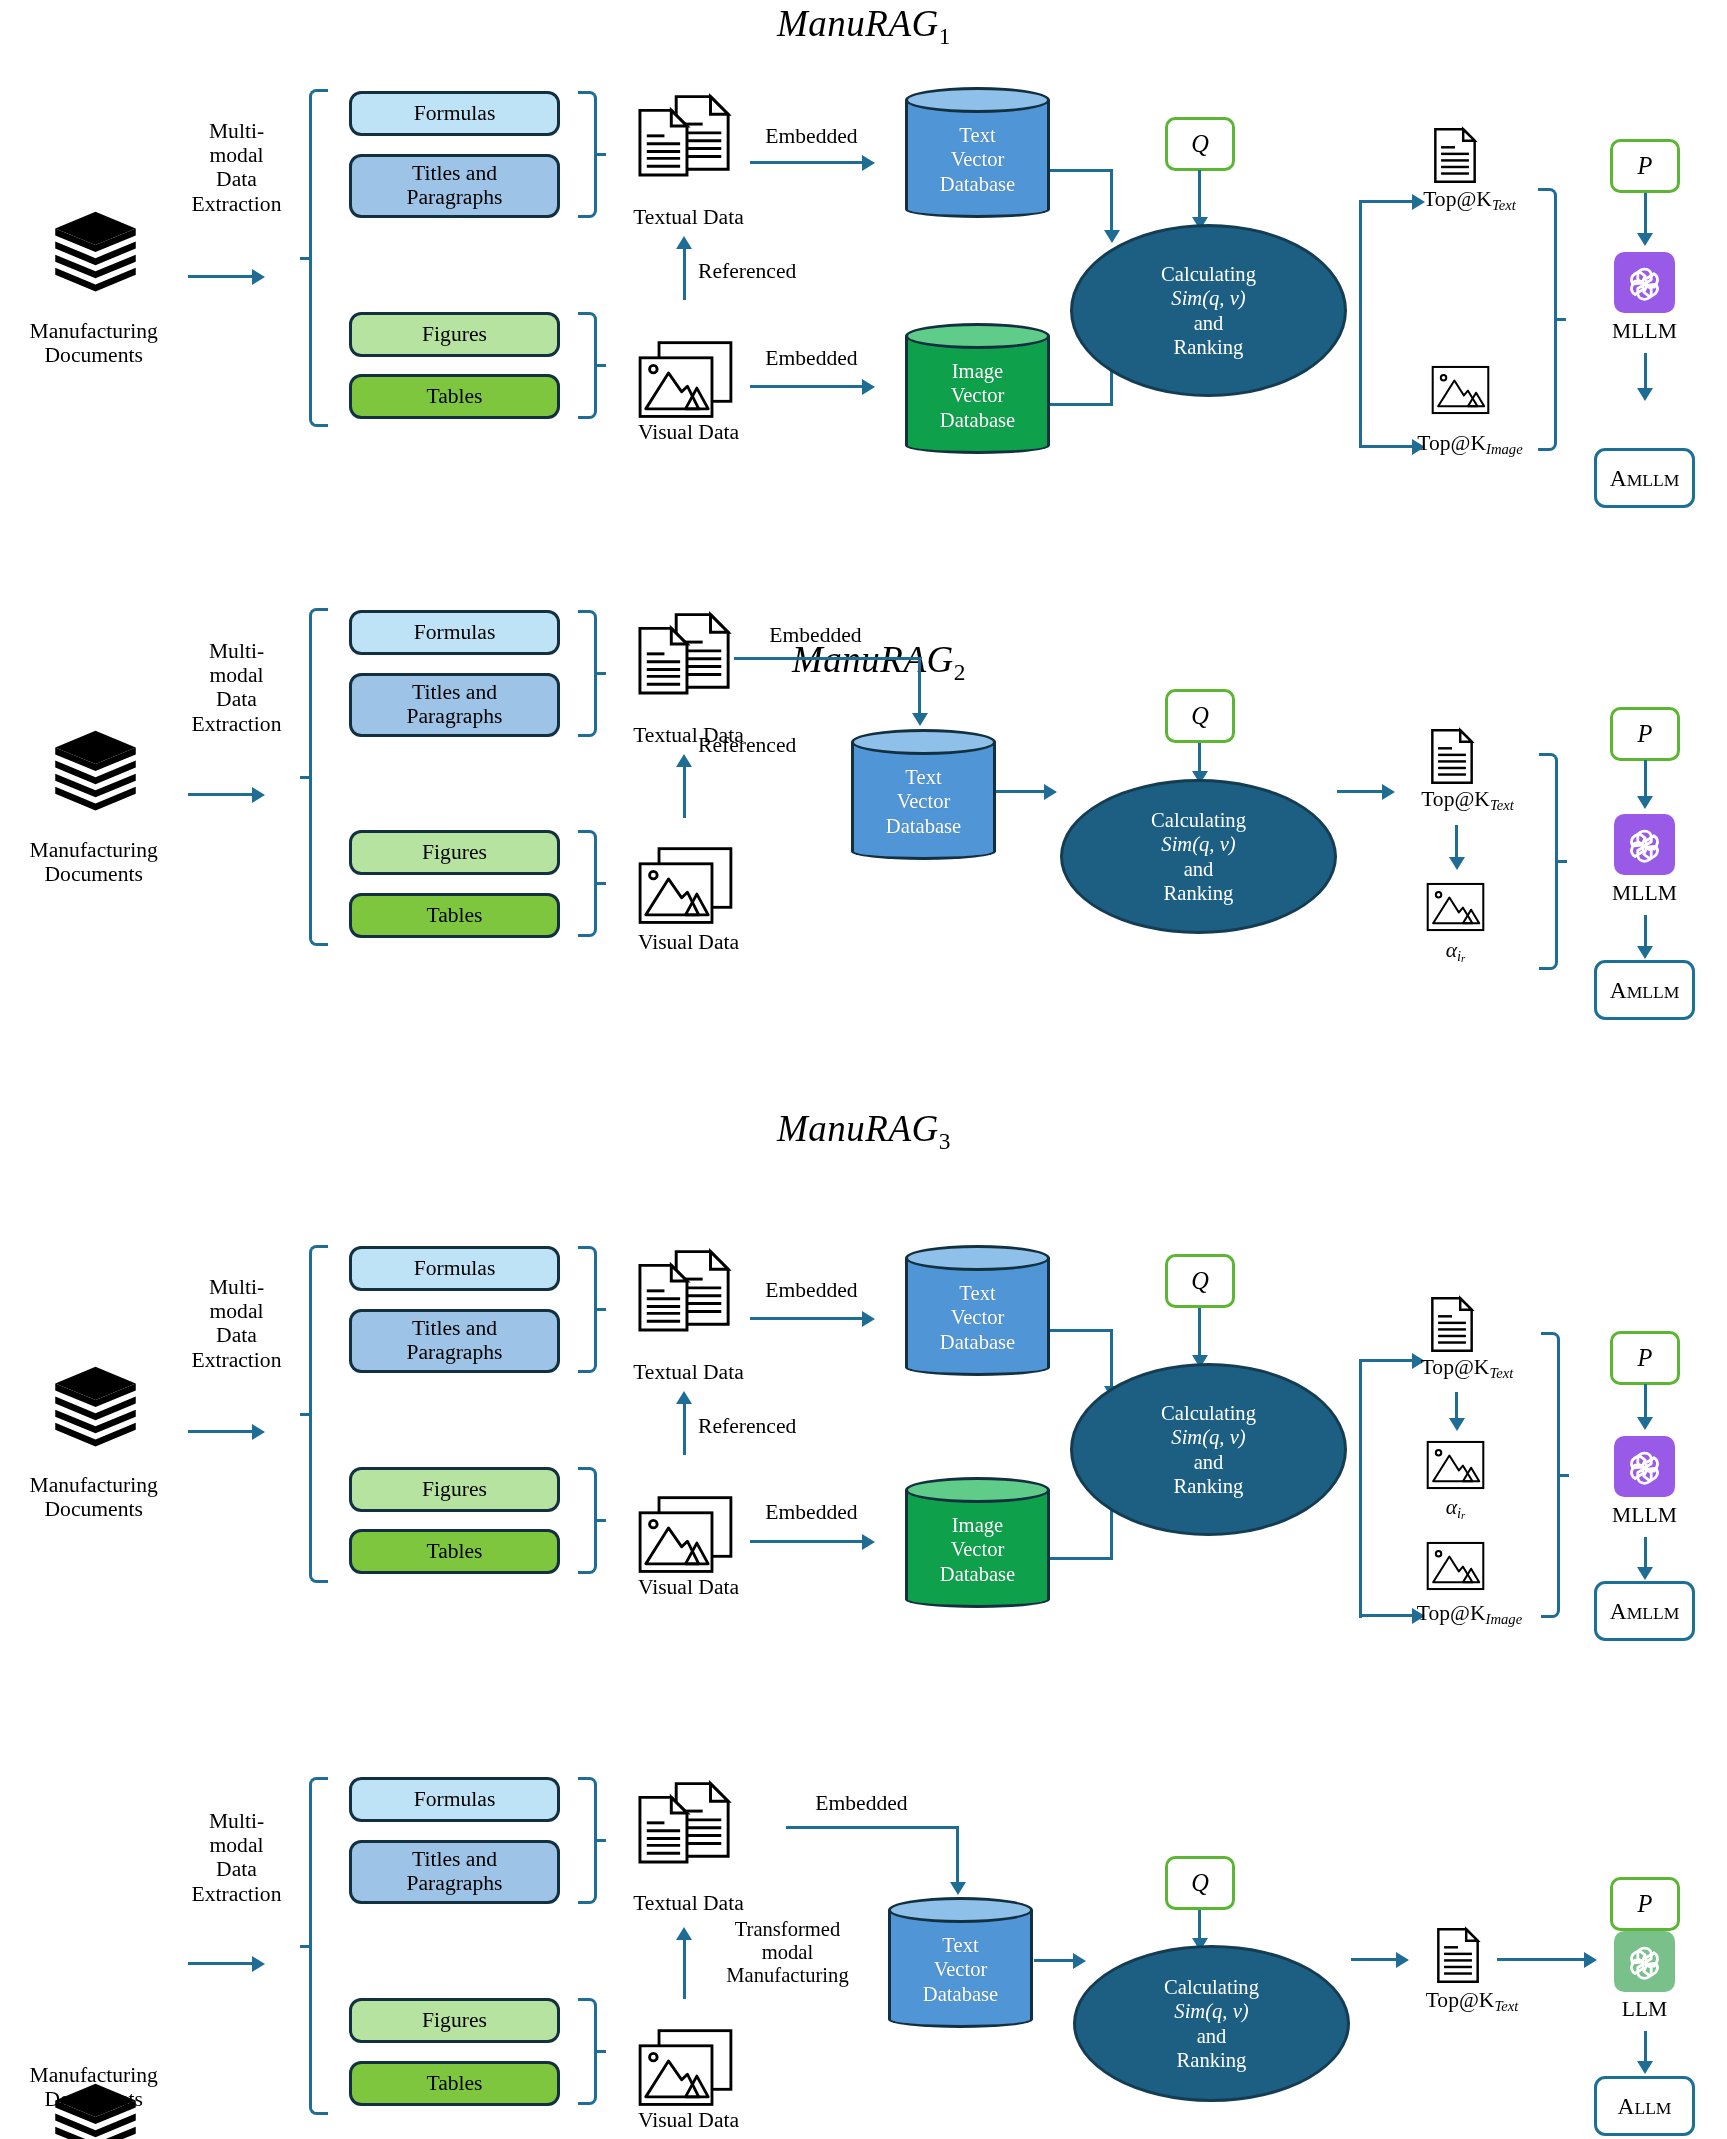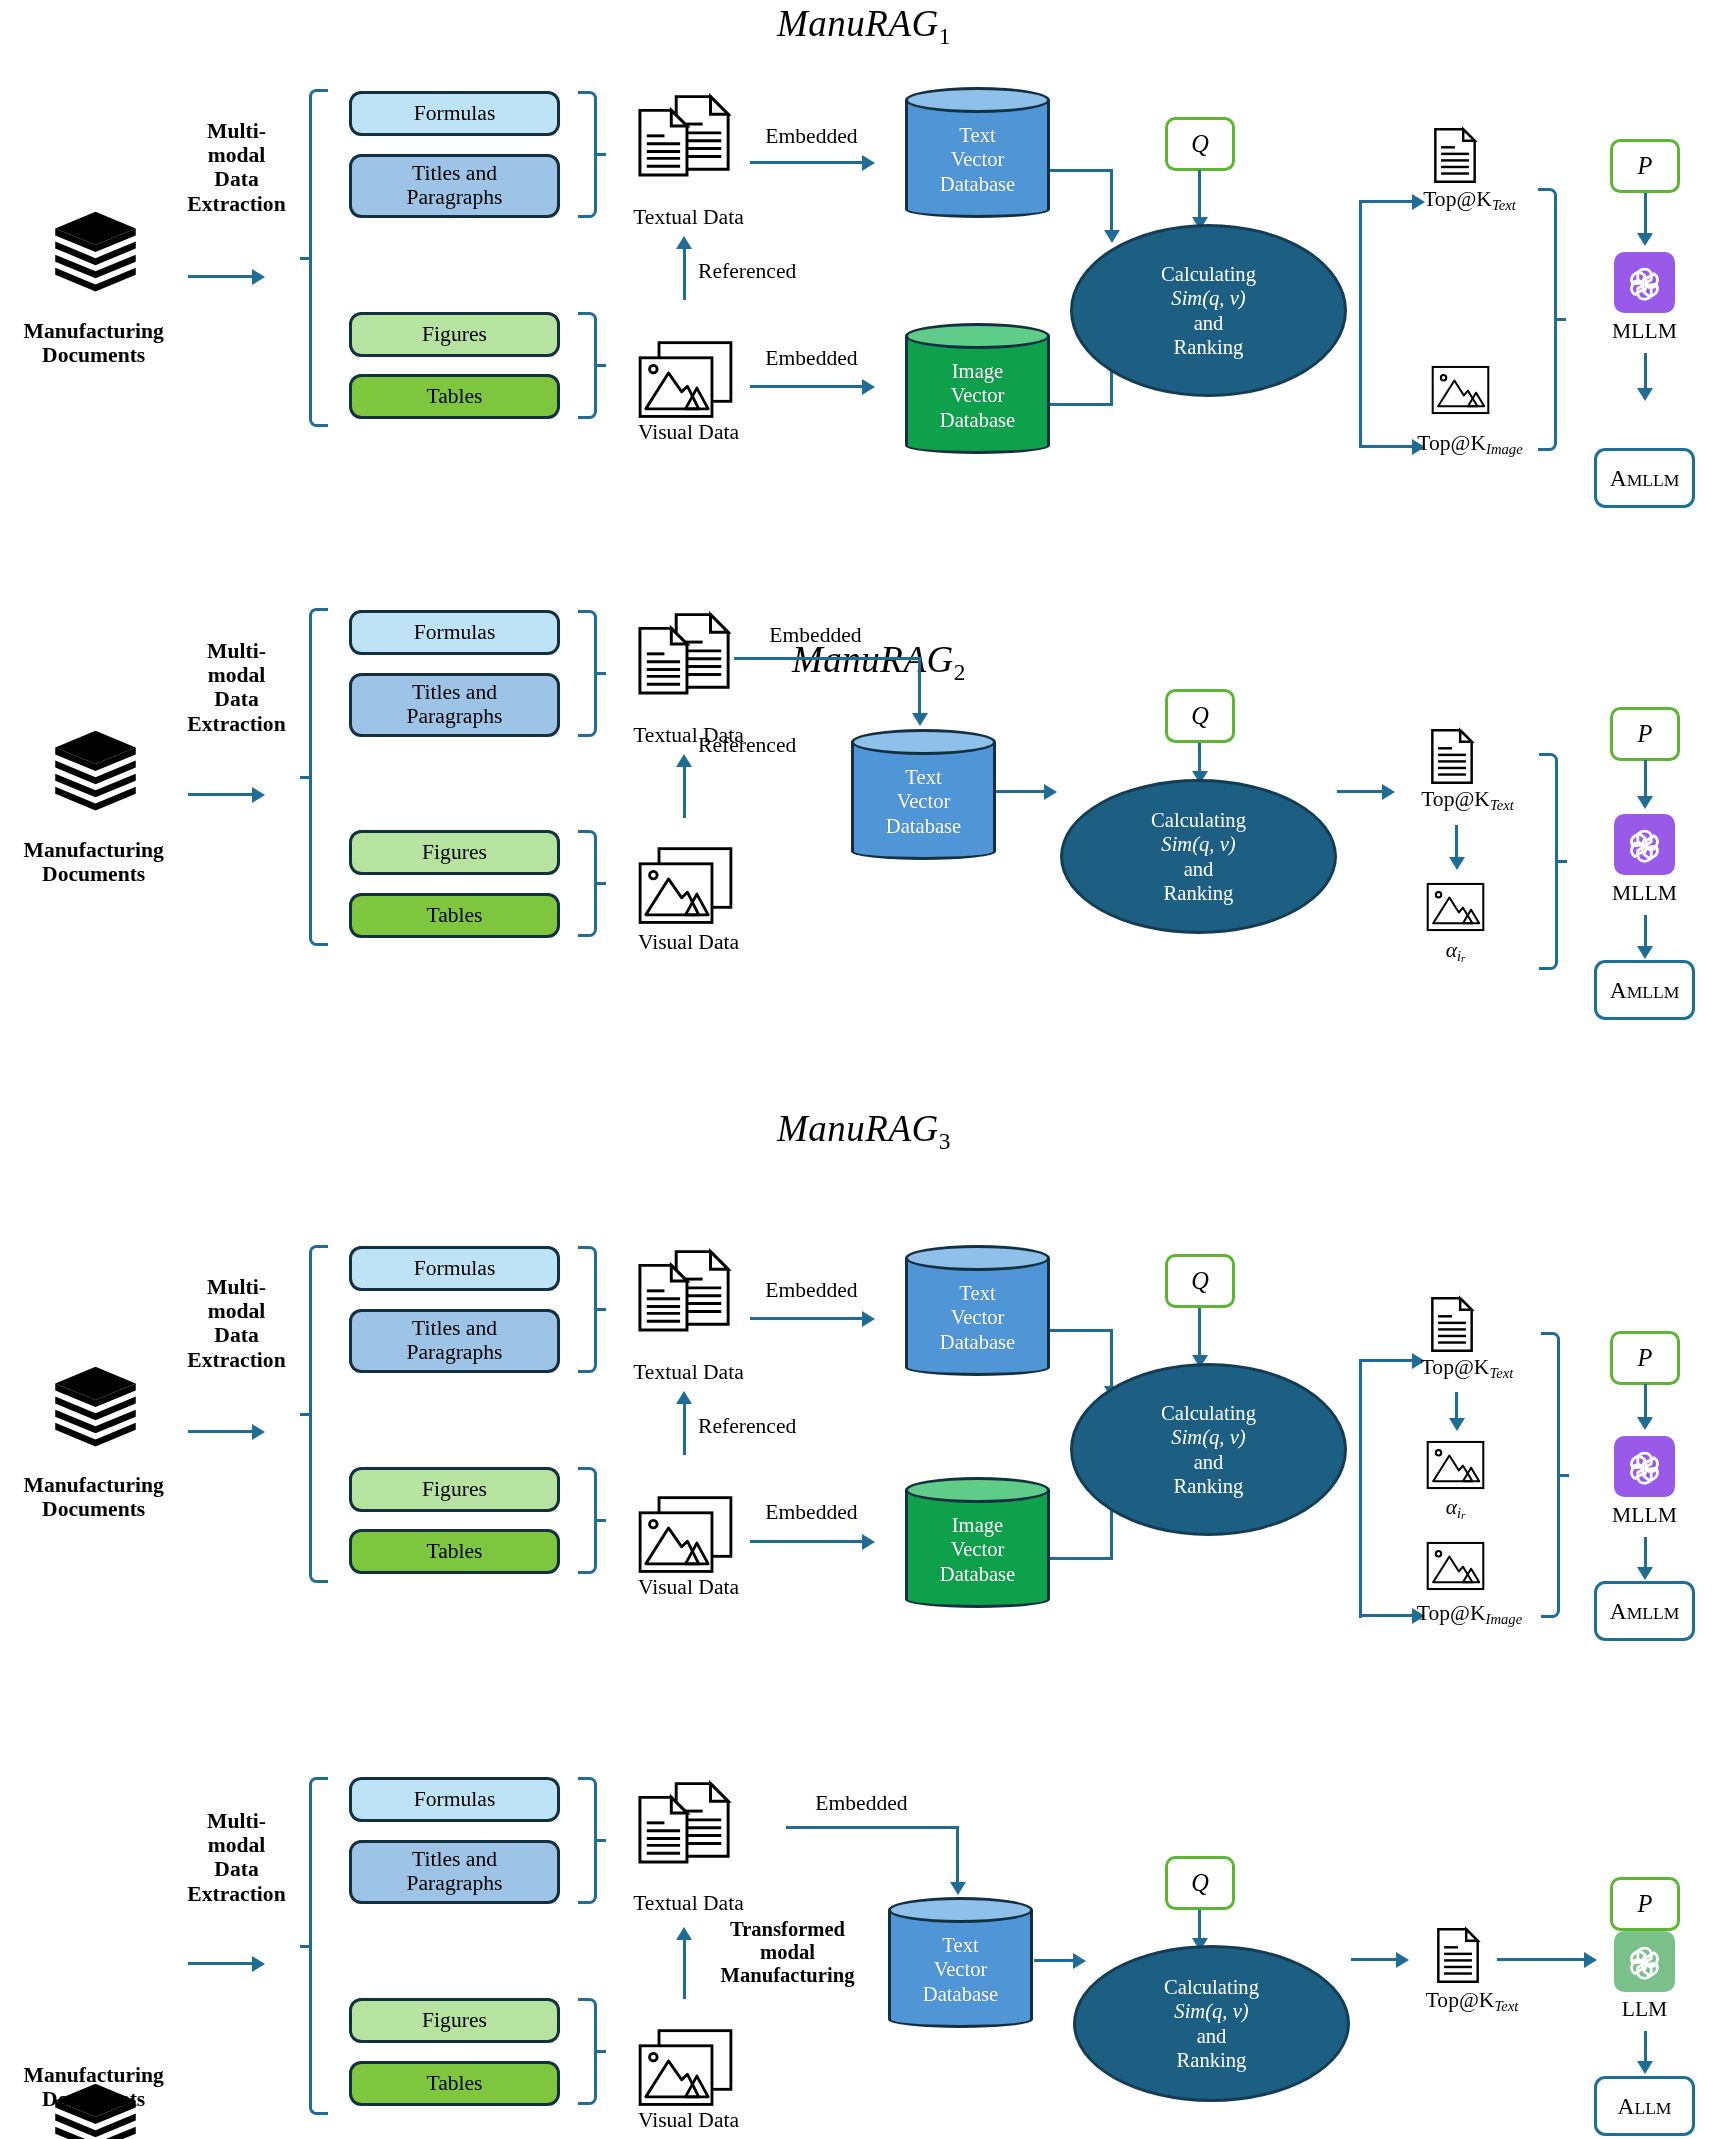--- a/index.html
+++ b/index.html
@@ -15,21 +15,21 @@
   .ttl {
     position:absolute; text-align:center; width:100%;
     font-style:italic; font-size:37px; font-weight:400; letter-spacing:0.5px;
   }
   .ttl sub { font-size:23.4px; font-style:normal; }
 
   
   .abs { position:absolute; }
 
   .lbl { position:absolute; text-align:center; font-size:21.6px; line-height:1.12; white-space:nowrap; }
-  .lbl.wrap { white-space:normal;font-weight:bold; }
+  .lbl.wrap { white-space:normal; }
 
   
   .catbox {
     position:absolute; border:3.3px solid #12303f; border-radius:12.2px;
     display:flex; align-items:center; justify-content:center; text-align:center;
     font-size:21.6px; line-height:1.1; color:#000;
   }
   .c-formulas { background:#bfe3f6; }
   .c-titles   { background:#9dc3e6; }
   .c-figures  { background:#b7e3a0; }

